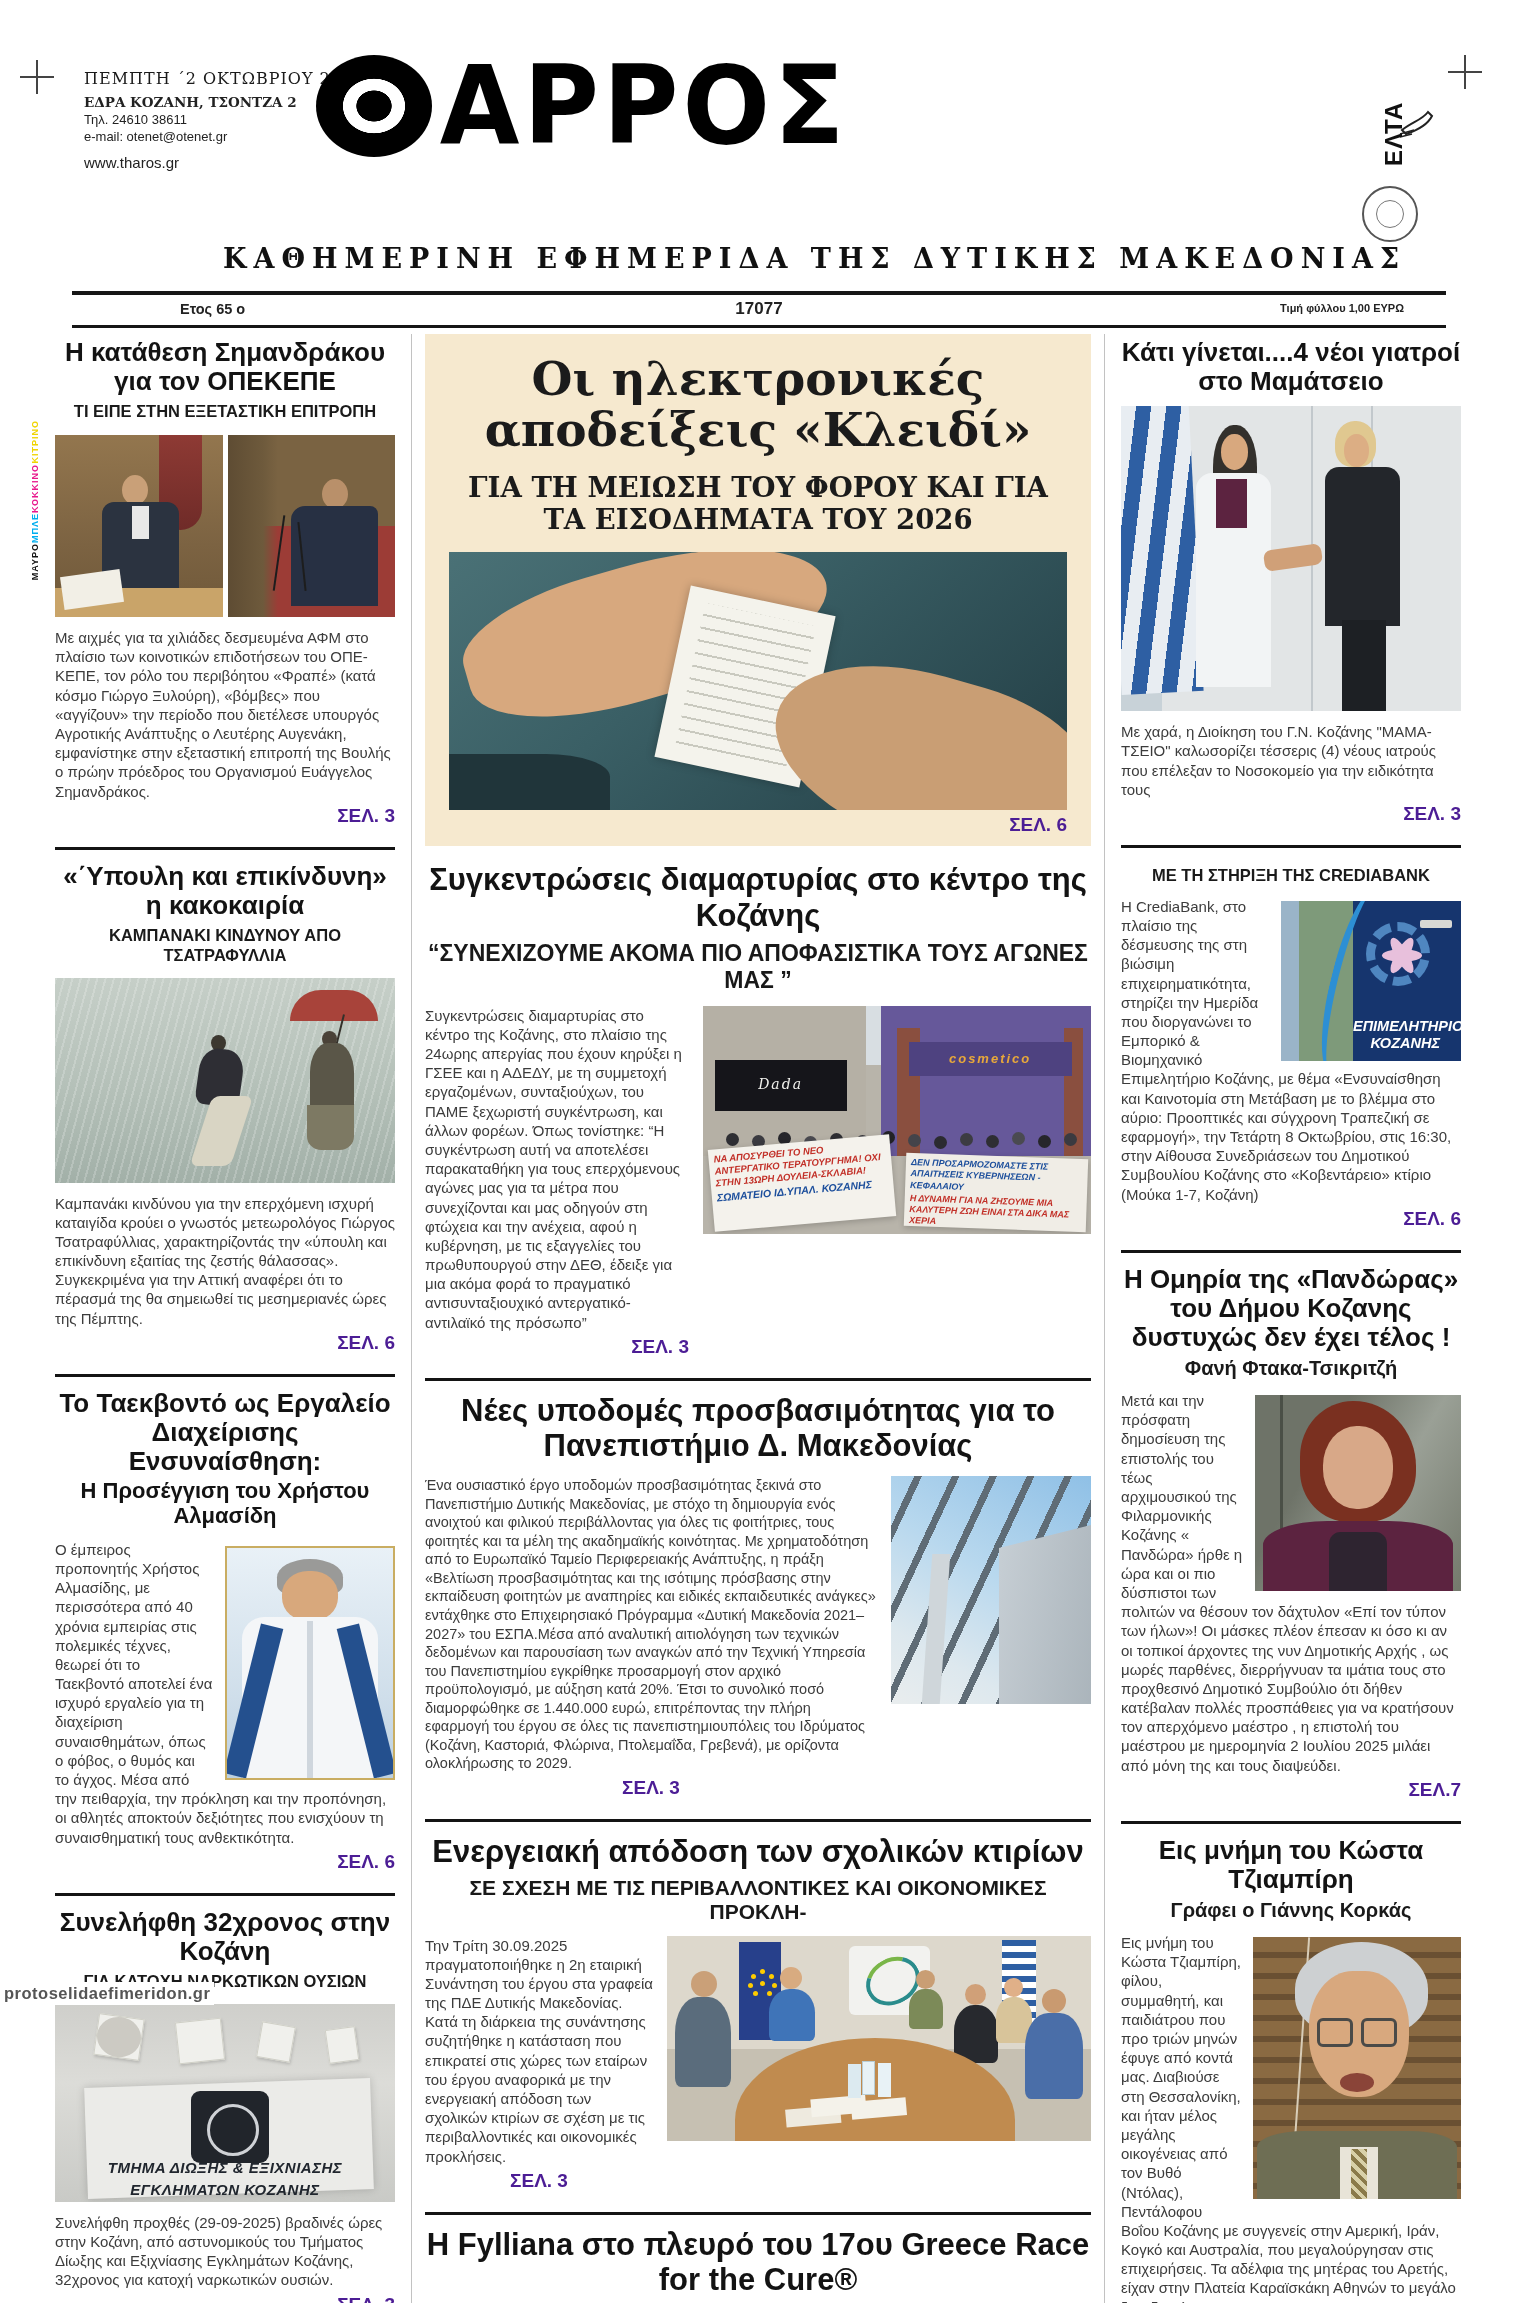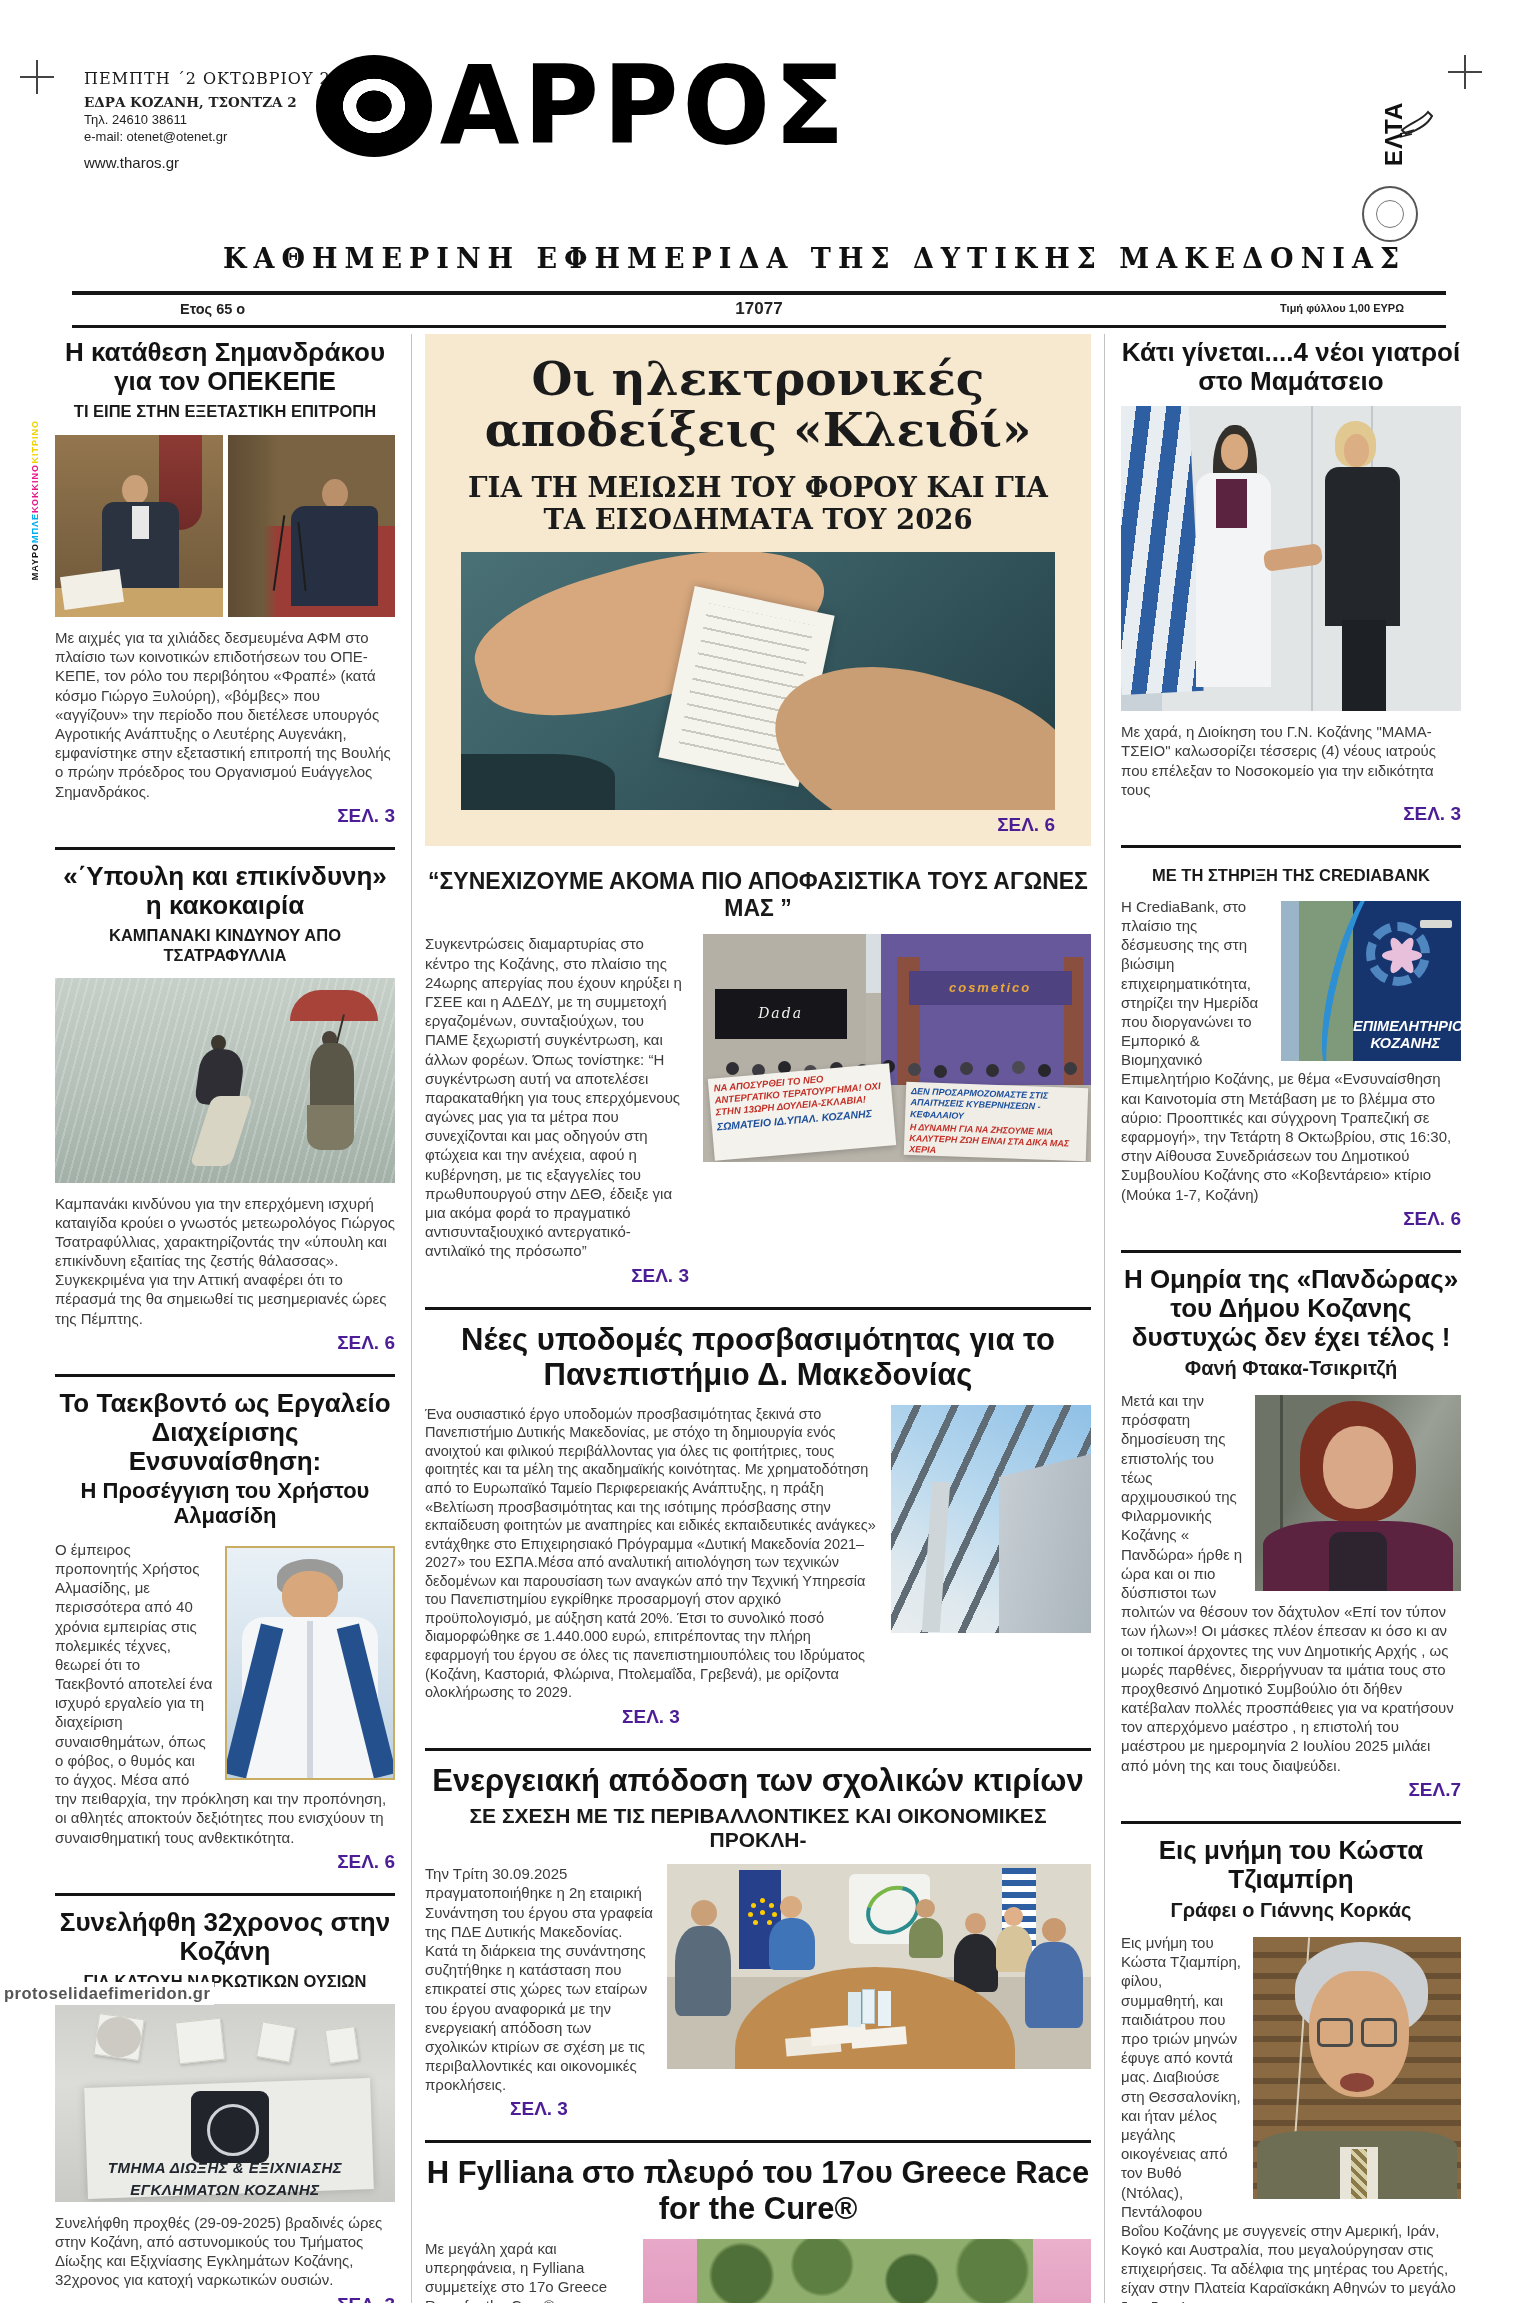--- a/index.html
+++ b/index.html
@@ -60,21 +60,21 @@
   .kick{font-size:16.5px;font-weight:bold;text-align:center;margin-top:6px;color:#1a1a1a;line-height:1.2}
   .author{font-size:20px;font-weight:bold;text-align:center;margin-top:5px;color:#1a1a1a}
   .bodytx{margin-top:11px;font-size:15px;line-height:1.28;color:#3c3c3c;text-align:left}
   .pref{text-align:right;font-weight:bold;font-size:19px;color:#4c1d95;margin-top:4px}
   .pref.center{text-align:center}
 
   .row{display:flex;gap:14px;margin-top:12px}
   .row .bodytx{margin-top:0;flex:1}
 
   
-  .cream{background:#f6e9cf;padding:20px 36px 10px;text-align:center;margin-bottom:4px}
+  .cream{background:#f6e9cf;padding:20px 24px 10px;text-align:center;margin-bottom:4px}
   .cream h1{font-family:"DejaVu Serif",serif;font-weight:bold;font-size:47px;line-height:1.08;color:#1b1b1b}
   .cream .mk{font-family:"DejaVu Serif",serif;font-weight:bold;font-size:27.5px;line-height:1.18;margin-top:15px;color:#1b1b1b}
   .t-center{font-size:31px;font-weight:bold;text-align:center;line-height:1.15;color:#131313}
   .kick-c{font-size:23px;font-weight:bold;text-align:center;margin-top:6px;color:#191919}
 
   
   .photo{position:relative;overflow:hidden;background:#ccc}
   .photo i{position:absolute;display:block}
 
   .parl-row{display:flex;gap:5px;margin-top:13px}
@@ -388,20 +388,21 @@
         <div class="photo ph-receipts">
           <i class="h1"></i>
             <i class="rc"></i>
             <i class="h2"></i>
             <i class="cuff"></i>
         </div>
         <div class="pref">ΣΕΛ. 6</div>
       </div>
 
       <div class="art">
+        <h2 class="t-center">Συγκεντρώσεις διαμαρτυρίας στο κέντρο της Κοζάνης</h2>
         <div class="kick-c">“ΣΥΝΕΧΙΖΟΥΜΕ ΑΚΟΜΑ ΠΙΟ  ΑΠΟΦΑΣΙΣΤΙΚΑ ΤΟΥΣ ΑΓΩΝΕΣ ΜΑΣ ”</div>
         <div class="row">
           <div style="flex:1">
             <p class="bodytx">Συγκεντρώσεις διαμαρτυρίας στο κέντρο της Κοζάνης, στο πλαίσιο της 24ωρης απεργίας που έχουν κηρύξει η ΓΣΕΕ και η ΑΔΕΔΥ, με τη συμμετοχή εργαζομένων, συνταξιούχων, του ΠΑΜΕ ξεχωριστή συγκέντρωση, και άλλων φορέων. Όπως τονίστηκε: “Η συγκέντρωση αυτή να αποτελέσει παρακαταθήκη για τους επερχόμενους αγώνες μας για τα μέτρα που συνεχίζονται και μας οδηγούν στη φτώχεια και την ανέχεια, αφού η κυβέρνηση, με τις εξαγγελίες του πρωθυπουργού στην ΔΕΘ, έδειξε για μια ακόμα φορά το πραγματικό αντισυνταξιουχικό αντεργατικό- αντιλαϊκό της πρόσωπο”</p>
             <div class="pref">ΣΕΛ. 3</div>
           </div>
           <div class="photo ph-protest">
             <i class="bldL"></i>
             <i class="awn">Dada</i>
             <i class="bldR"></i>

